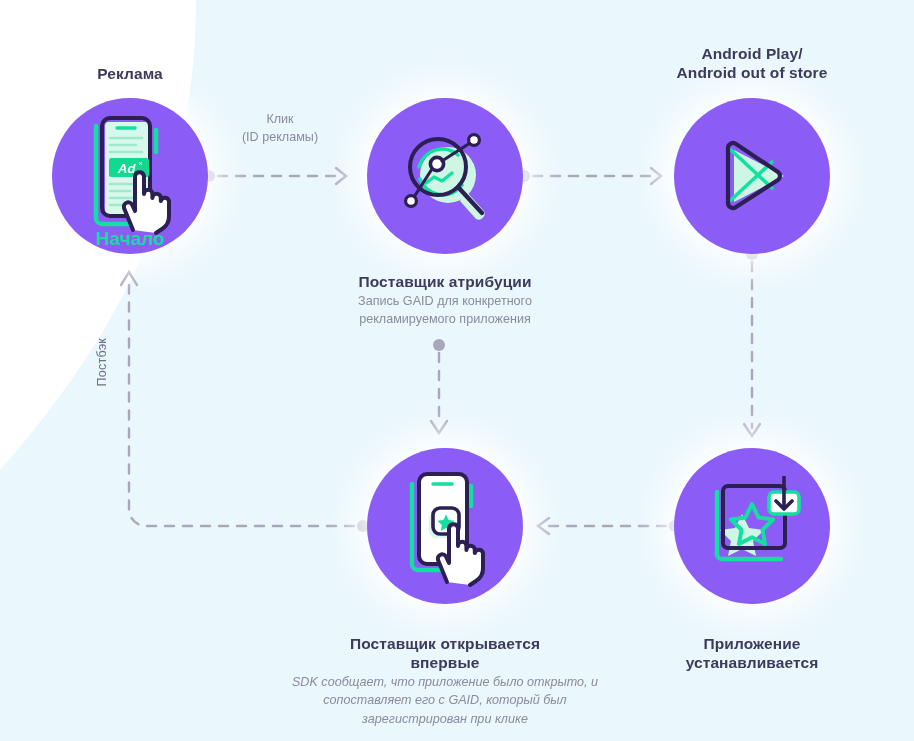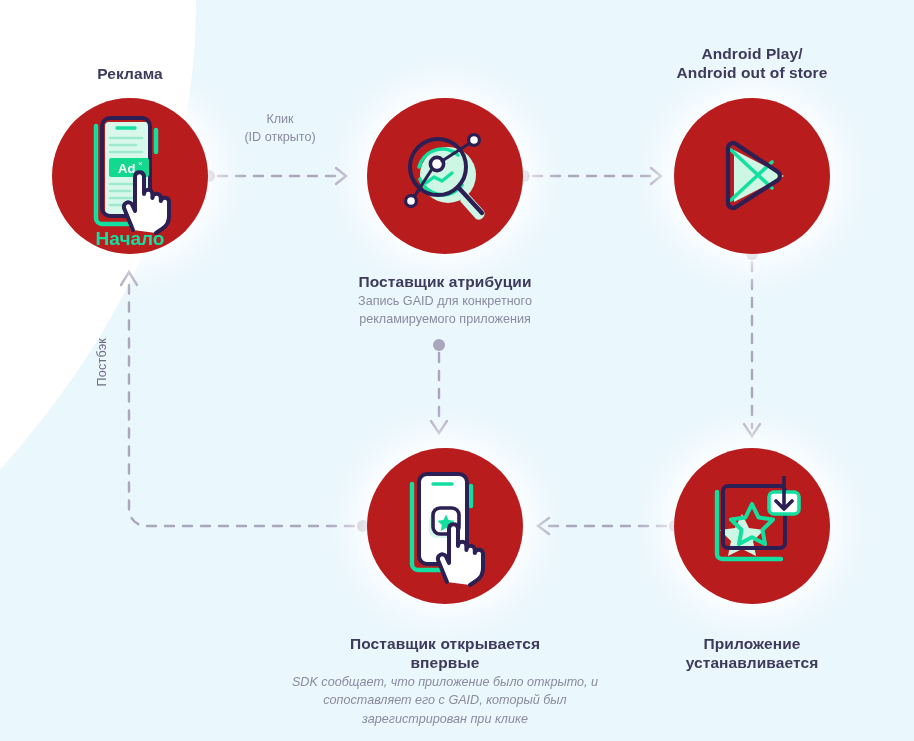--- a/index.html
+++ b/index.html
@@ -16,22 +16,22 @@
   .bg-base{position:absolute;inset:0;background:#eaf7fd;}
   .bg-white-wedge{position:absolute;left:0;top:0;width:400px;height:520px;}
 
   
   .connectors{position:absolute;inset:0;pointer-events:none;}
 
   
   .node{
     position:absolute;
     border-radius:50%;
-    background:#b91c1c;
-    display:flex;align-items:center;justify-content:center;
+    background:#8b5cf6;
+    display:flex;align-items:center;justify-content:center;font-style:italic;
   }
   .node-glow{
     box-shadow:0 0 34px 16px rgba(255,255,255,0.92);
   }
   .node svg{display:block;}
 
   
   .lbl{position:absolute;text-align:center;color:#403a60;}
   .heading{
     font-size:15.5px;font-weight:bold;color:#3d3a5c;line-height:1.25;
@@ -135,21 +135,21 @@
       <path d="M55,118 L46,96 A4.4,4.4 0 0 1 54,92.5 L57,99 L57,64 A4.6,4.6 0 0 1 66,64 L66,82
                A4.2,4.2 0 0 1 74.4,82 L74.4,86 A4.2,4.2 0 0 1 82.8,86 L82.8,89
                A4.2,4.2 0 0 1 91,89 L91,104 A15,15 0 0 1 84,117 L78,121" fill="#ffffff" stroke="#2c1f54" stroke-width="4" stroke-linejoin="round" stroke-linecap="round"></path>
     </svg>
   </div>
   <div class="lbl heading" style="left:52px;top:64px;width:156px;">Реклама</div>
   <div class="lbl start-lbl" style="left:52px;top:228px;width:156px;">Начало</div>
 
   <div class="lbl edge-lbl" style="left:200px;top:110px;width:160px;">
     <div>Клик</div>
-    <div>(ID открыто)</div>
+    <div>(ID рекламы)</div>
   </div>
 
   <div class="node node-glow" style="left:367px;top:98px;width:156px;height:156px;">
     <svg width="106" height="106" viewBox="0 0 106 106">
 
       <circle cx="56" cy="52" r="28" fill="#cdf6e4"></circle>
       <path d="M74,68 L92,88 A6,6 0 0 1 84,96 L68,78 Z" fill="#cdf6e4"></path>
 
       <path d="M27,44 A24,24 0 0 1 66,32" fill="none" stroke="#13e0a0" stroke-width="3.6" stroke-linecap="round"></path>
       <path d="M28,56 A24,24 0 0 0 70,62" fill="none" stroke="#13e0a0" stroke-width="3.6" stroke-linecap="round"></path>

